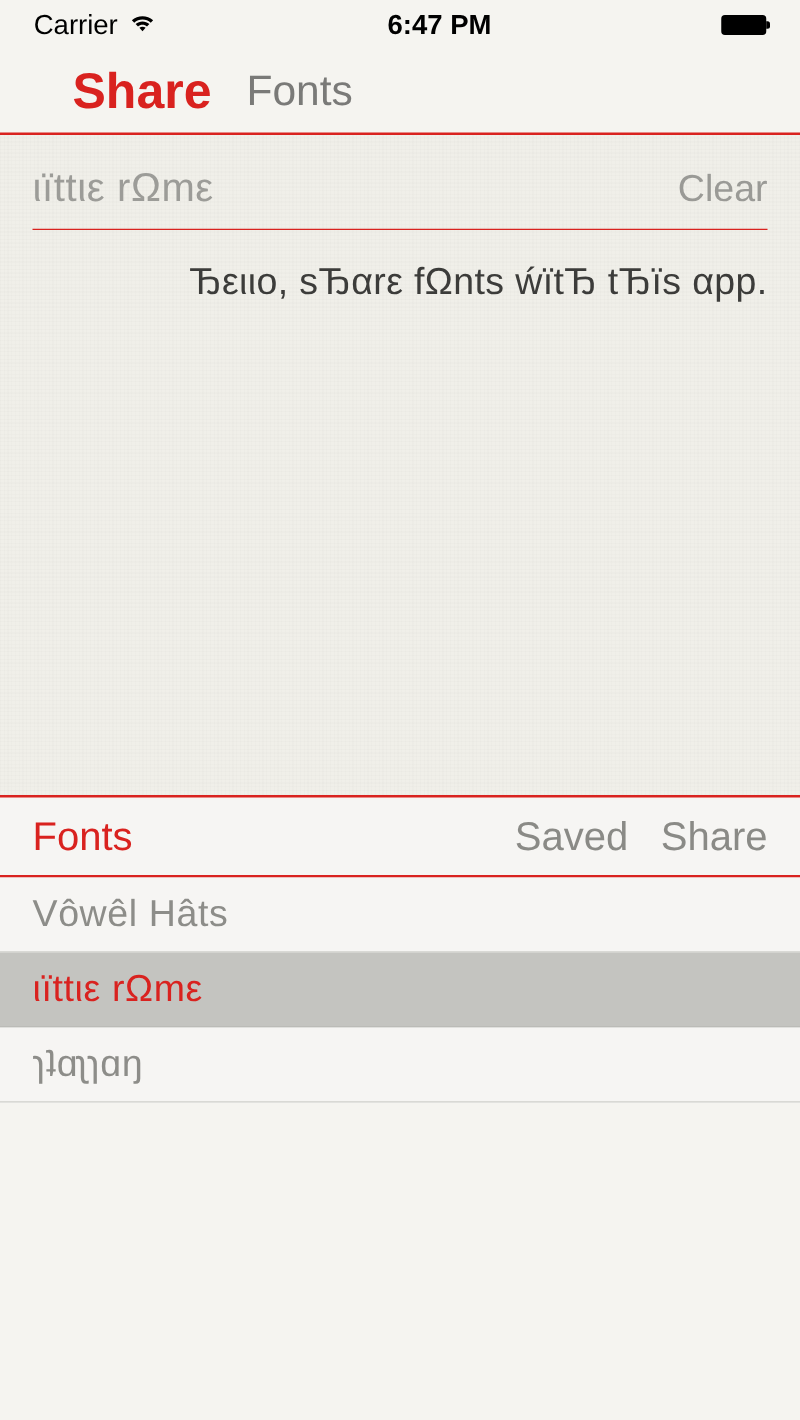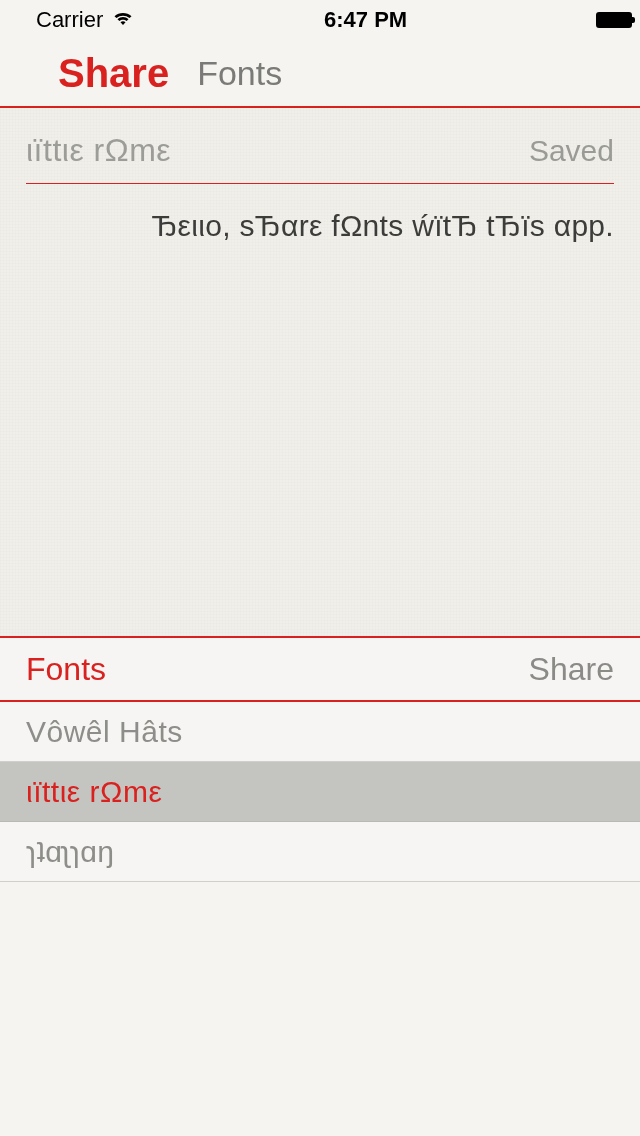--- a/index.html
+++ b/index.html
@@ -8,26 +8,25 @@
     height: 1136px;
     font-family: -apple-system, "Helvetica Neue", Helvetica, Arial, sans-serif;
     background: #f5f4f0;
     overflow: hidden;
   }
   .status-bar {
     height: 40px;
     display: flex;
     align-items: center;
     justify-content: space-between;
-    padding: 0 8px;
+    padding: 0 27px;
     font-size: 22px;
     font-weight: 500;
     color: #000;
     background: #f5f4f0;
-    margin-left: 28px;
   }
   .status-left { display: flex; align-items: center; gap: 8px; }
   .status-right { display: flex; align-items: center; }
   .wifi-icon { display: inline-block; }
   .battery {
     width: 36px;
     height: 16px;
     border: 2px solid #000;
     border-radius: 3px;
     position: relative;
@@ -153,27 +152,28 @@
 </div>
 
 <div class="nav-bar">
   <span class="nav-share">Share</span>
   <span class="nav-fonts">Fonts</span>
 </div>
 
 <div class="content-area">
   <div class="input-row">
     <span class="input-text">ιïttιε rΩmε</span>
-    <span class="clear-btn">Saved</span>
+    <span class="clear-btn">Clear</span>
   </div>
   <div class="body-text">Ђειιо, sЂαrε fΩnts ẃïtЂ tЂïs αpp.</div>
 </div>
 
 <div class="tab-bar">
   <span class="tab-fonts">Fonts</span>
+  <span class="tab-saved">Saved</span>
   <span class="tab-share">Share</span>
 </div>
 
 <div class="font-list" id="font-list">
     <div class="font-row">
       <span>Vôwêl Hâts</span>
     </div>
     <div class="font-row selected">
       <span>ιïttιε rΩmε</span>
     </div>

